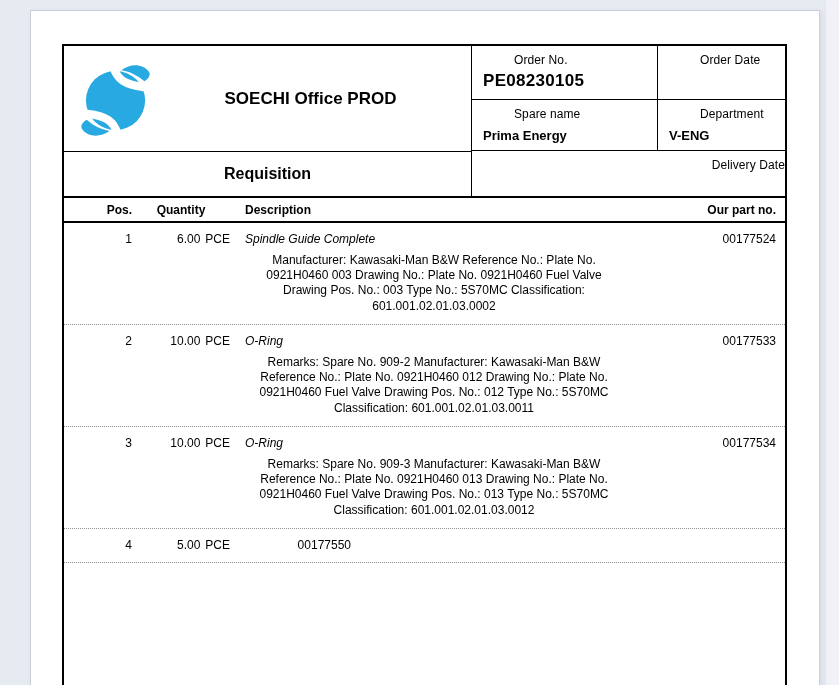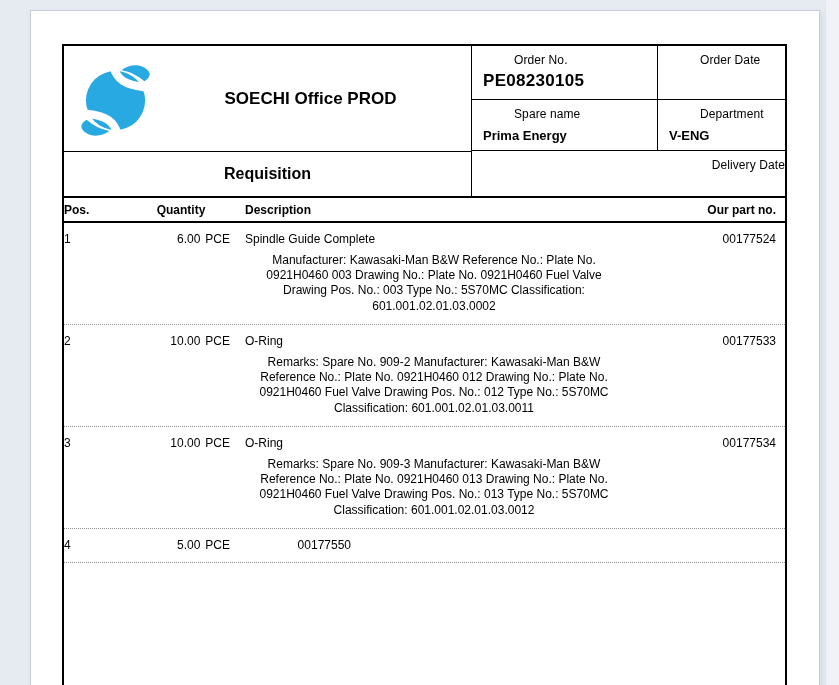--- a/index.html
+++ b/index.html
@@ -36,30 +36,30 @@
   .cell-label { font-size:12px; letter-spacing:0.1px;margin-left:31px; }
   .cell-value { font-weight:bold; font-size:13px; margin-top:7px; }
   .cell-value.big { font-size:17px; margin-top:4px; letter-spacing:0.3px; }
 
   
   .items-header { display:flex; align-items:center; height:25px;
     border-left:2px solid #000; border-right:2px solid #000; border-bottom:2px solid #000;
     font-weight:bold; font-size:12px; }
   .items-body { border-left:2px solid #000; border-right:2px solid #000; min-height:478px; }
 
-  .c-pos  { width:68px; text-align:left; }
+  .c-pos  { width:68px; text-align:right; }
   .c-qty  { width:98px; display:flex; justify-content:flex-end; }
   .c-qty-h{ width:98px; text-align:center; }
   .c-desc { flex:1; padding-left:15px; }
   .c-part { width:130px; text-align:right; padding-right:9px; }
 
   .item-row { display:flex; align-items:flex-start; padding:9px 0 10px 0;
     border-bottom:1px dotted #8f8f8f; font-size:12px; }
   .qty-unit { margin-left:5px; }
-  .desc-title { font-size:12px; }
+  .desc-title { font-size:12px;font-style:italic; }
   .desc-details { font-size:12px; max-width:378px; margin-top:7px; line-height:1.27;text-align:center; }
 </style>
 </head>
 <body>
 
 <div class="scroll-strip"></div>
 
 <div class="page">
   <div class="form">
 

